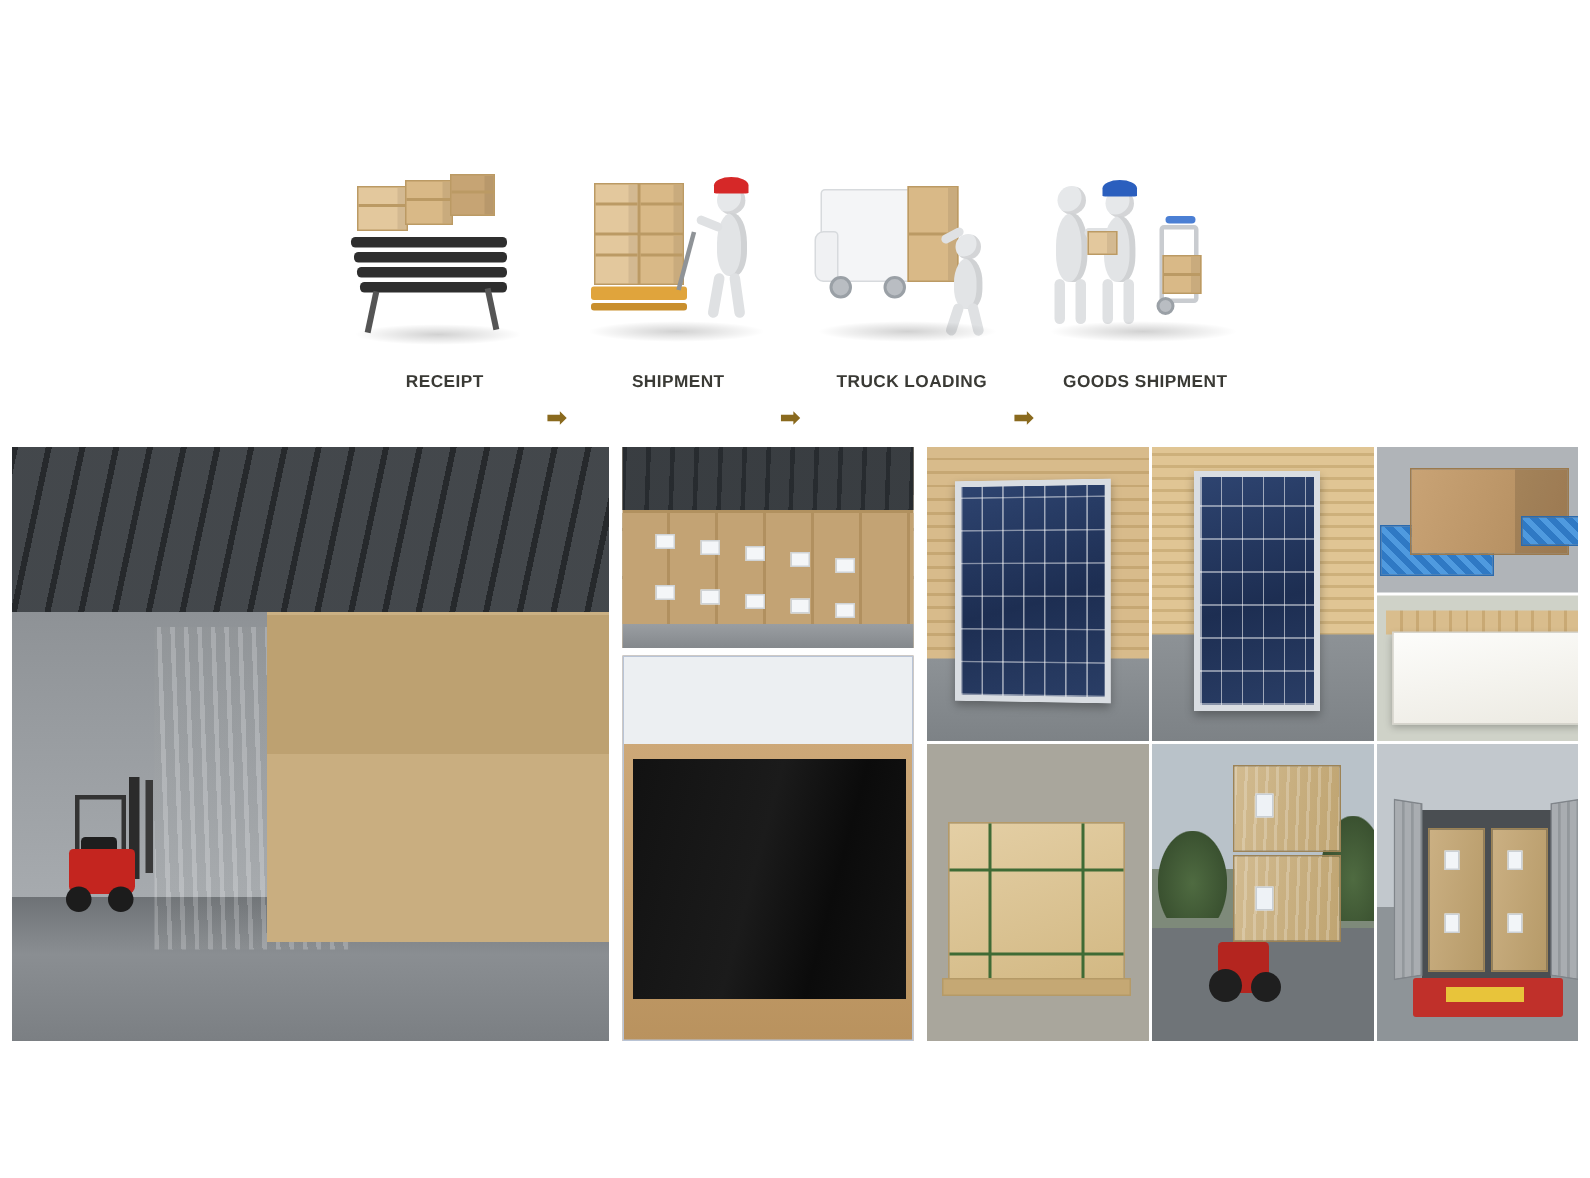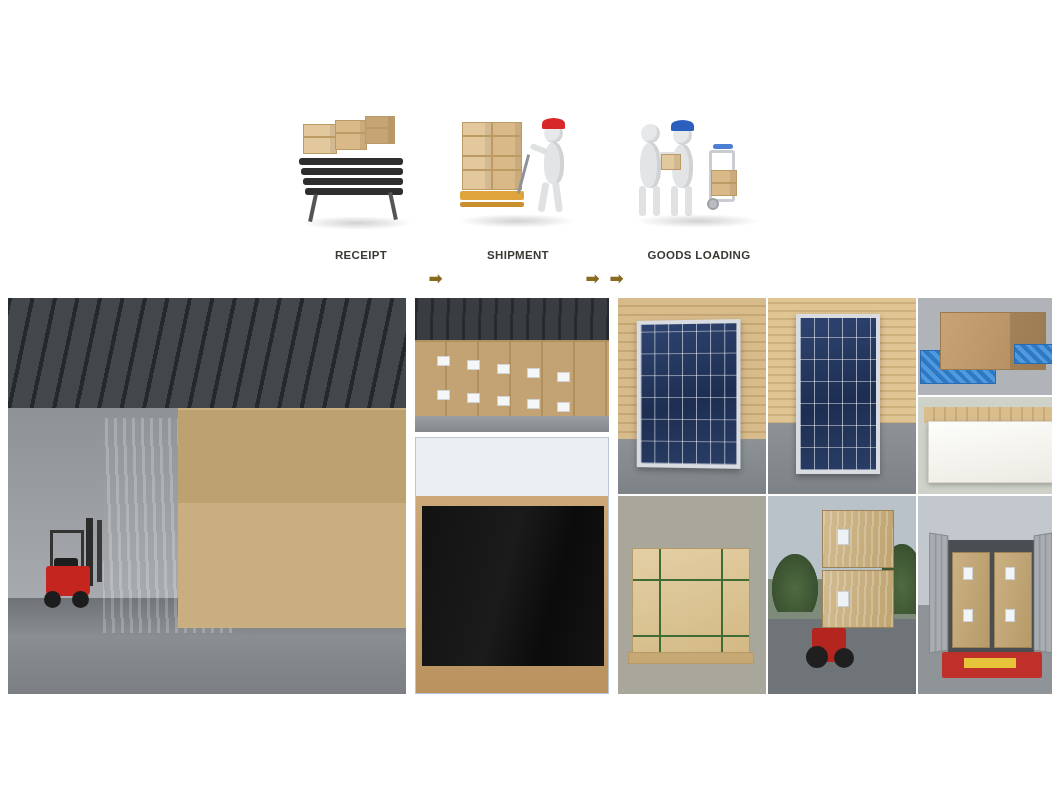--- a/index.html
+++ b/index.html
@@ -293,20 +293,38 @@
           <div class="leg" style="left:70px; top:44px; width:3px; height:40px; background:#8f9397; transform:rotate(15deg);"></div>
           <div class="shadow-ell" style="left:6px; top:104px; width:118px; height:14px;"></div>
         </div>
         <div class="proc-label">SHIPMENT</div>
       </div>
 
       <div class="proc-arrow">
         <span class="glyph">➡</span>
       </div>
 
+      <div class="proc-col">
+        <div class="proc-art">
+          <div class="truck-body" style="left:6px; top:16px; width:62px; height:62px;"></div>
+          <div class="truck-cab" style="left:2px; top:44px; width:16px; height:34px;"></div>
+          <div class="box" style="left:64px; top:14px; width:34px; height:64px;">
+              <i class="tape" style="top:48%"></i>
+            </div>
+          <div class="wheel" style="left:12px; top:74px; width:15px; height:15px;"></div>
+          <div class="wheel" style="left:48px; top:74px; width:15px; height:15px;"></div>
+          <div class="figure-head" style="left:96px; top:46px; width:17px; height:17px;"></div>
+          <div class="figure-body" style="left:95px; top:62px; width:19px; height:34px;"></div>
+          <div class="arm" style="left:86px; top:44px; width:16px; height:6px; transform:rotate(-28deg);"></div>
+          <div class="arm" style="left:92px; top:92px; width:7px; height:22px; transform:rotate(18deg);"></div>
+          <div class="arm" style="left:106px; top:92px; width:7px; height:22px; transform:rotate(-14deg);"></div>
+          <div class="shadow-ell" style="left:4px; top:104px; width:120px; height:14px;"></div>
+        </div>
+        <div class="proc-label">TRUCK LOADING</div>
+      </div>
 
       <div class="proc-arrow">
         <span class="glyph">➡</span>
       </div>
 
       <div class="proc-col">
         <div class="proc-art">
           <div class="figure-head" style="left:8px; top:14px; width:19px; height:19px;"></div>
           <div class="figure-body" style="left:7px; top:32px; width:21px; height:46px;"></div>
           <div class="arm" style="left:26px; top:42px; width:18px; height:6px;"></div>
@@ -322,21 +340,21 @@
           <div class="box lite" style="left:28px; top:44px; width:20px; height:16px;"></div>
 
           <div class="dolly-frame" style="left:76px; top:40px; width:26px; height:52px;"></div>
           <div class="dolly-handle" style="left:80px; top:34px; width:20px; height:5px;"></div>
           <div class="box" style="left:78px; top:60px; width:26px; height:26px;">
               <i class="tape" style="top:44%"></i>
             </div>
           <div class="wheel" style="left:74px; top:88px; width:12px; height:12px;"></div>
           <div class="shadow-ell" style="left:2px; top:104px; width:126px; height:14px;"></div>
         </div>
-        <div class="proc-label">GOODS LOADING</div>
+        <div class="proc-label">GOODS SHIPMENT</div>
       </div>
 
     </div>
   </div>
 
   <div class="gallery">
 
     <div class="col-left">
       <div class="photo ph-warehouse">
         <div class="forklift">

